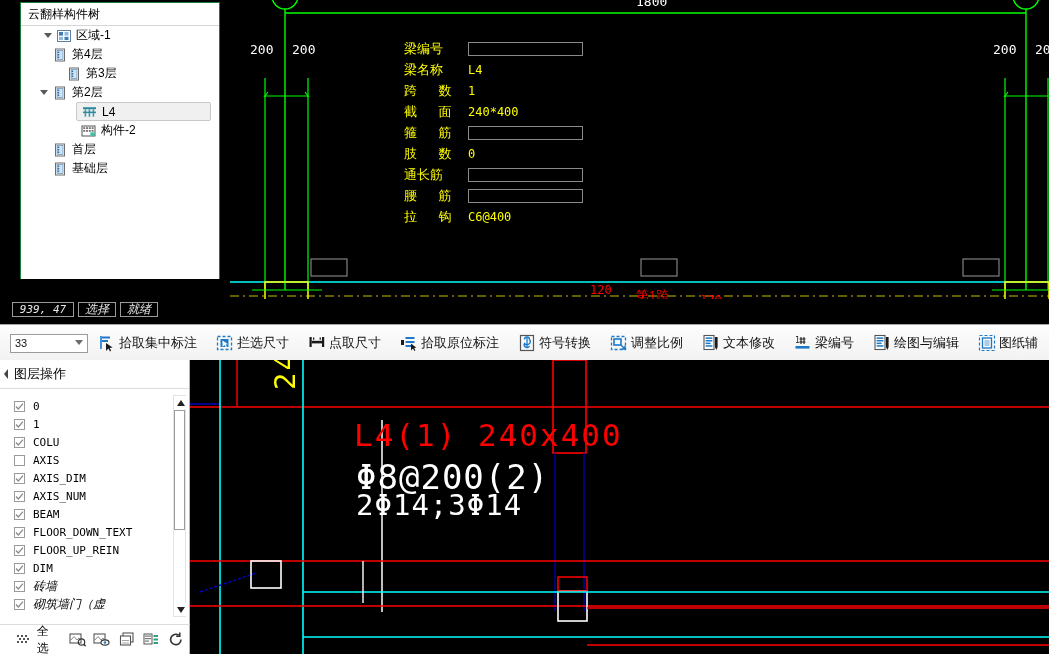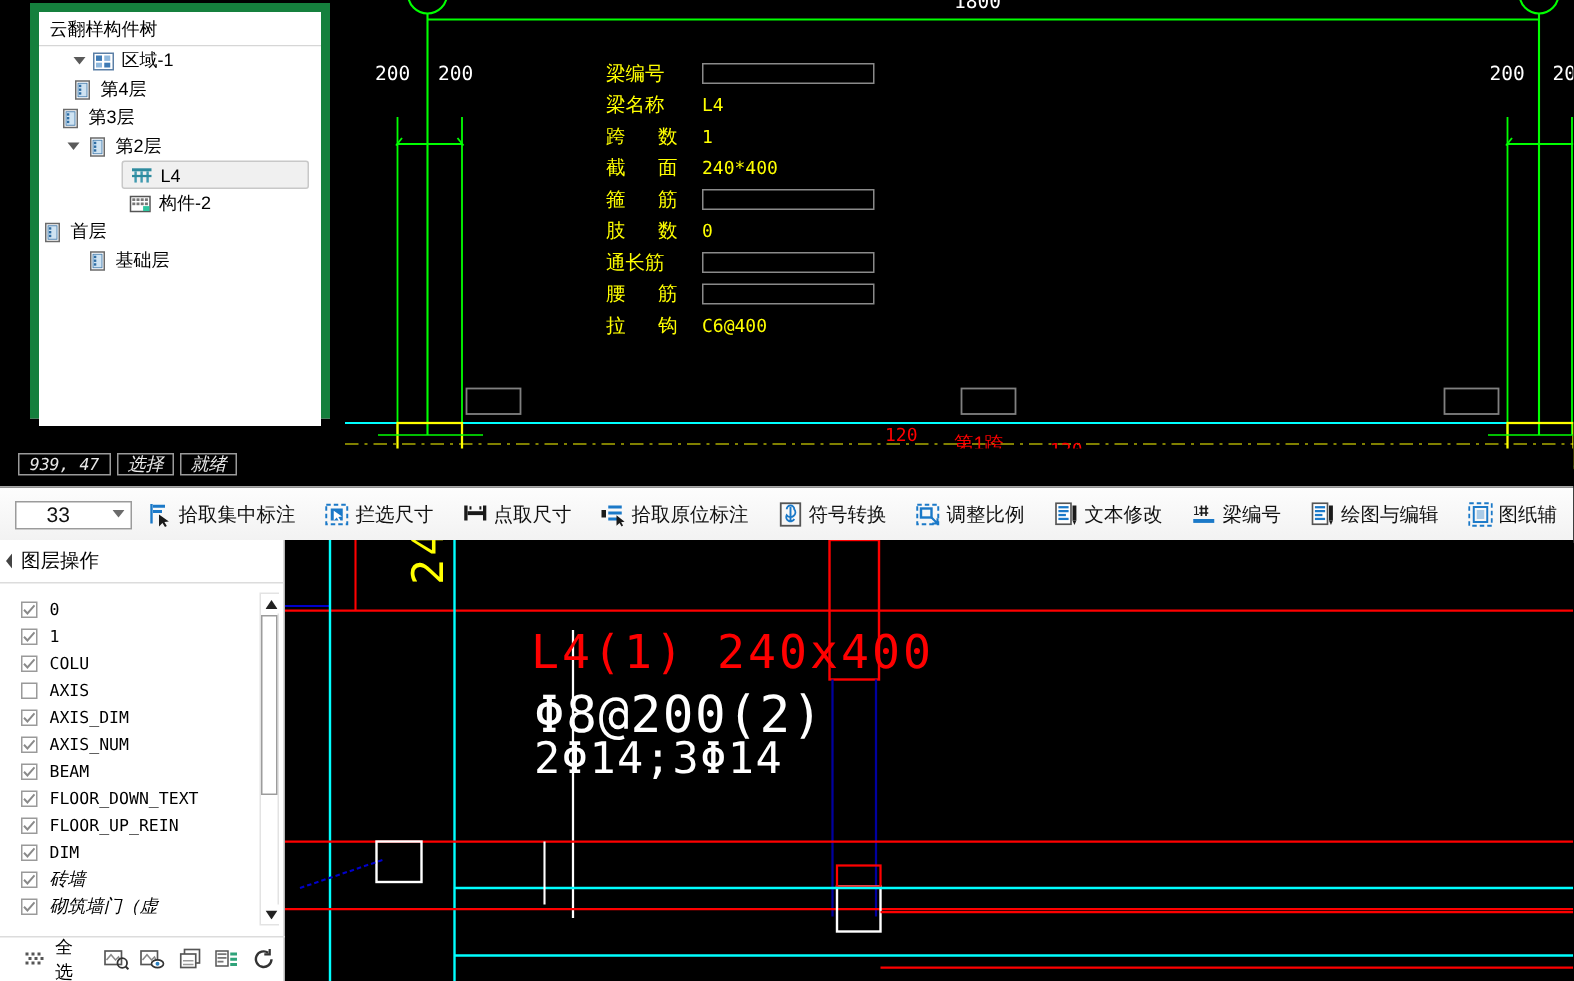--- a/index.html
+++ b/index.html
@@ -24,21 +24,21 @@
      letter-spacing:0px;white-space:nowrap;}
   .prop-label.sp{letter-spacing:9px;}
   .prop-val{color:#ffff00;font-family:"DejaVu Sans Mono","Liberation Mono",monospace;font-size:12px;
      white-space:nowrap;padding-left:2px;}
   .prop-box{width:115px;height:14px;border:1px solid #8a8a8a;background:#000;margin-left:2px;box-sizing:border-box;}
 
   .cadtxt{position:absolute;font-family:"DejaVu Sans Mono","Liberation Mono",monospace;white-space:nowrap;}
 
   
   #tree-panel{position:absolute;left:20px;top:2px;width:200px;height:277px;
-     background:#fff;border:6px solid #15803d;box-sizing:border-box;}
+     background:#fff;border:1px solid #15803d;box-sizing:border-box;}
   #tree-title{height:22px;line-height:22px;padding-left:7px;font-size:12px;color:#000;
      border-bottom:1px solid #d6d6d6;background:#fff;}
   #tree-body{position:relative;height:253px;overflow:hidden;background:#fff;}
   .tnode{display:flex;align-items:center;height:19px;font-size:12px;color:#000;white-space:nowrap;}
   .tnode .exp{width:14px;display:flex;align-items:center;justify-content:center;}
   .tnode .ico{width:17px;display:flex;align-items:center;justify-content:center;}
   .tnode .lbl{padding-left:4px;}
   .tnode.sel{background:#f0f0f0;border:1px solid #c8c8c8;border-radius:2px;margin-right:8px;height:17px;}
   .tri{width:0;height:0;border-left:4px solid transparent;border-right:4px solid transparent;
        border-top:5px solid #5a5a5a;}
@@ -49,21 +49,21 @@
   .stcell{height:15px;border:1px solid #9a9a9a;color:#e8e8e8;background:#000;
      font-family:"DejaVu Sans Mono","Liberation Mono",monospace;font-size:11px;
      display:flex;align-items:center;justify-content:center;padding:0 5px;margin-right:4px;box-sizing:border-box;}
 
   
   #ribbon{position:absolute;left:0;top:324px;width:1049px;height:36px;
      background:linear-gradient(#fdfdfd,#f2f2f2);border-top:1px solid #a6a6a6;border-bottom:1px solid #c9c9c9;
      display:flex;align-items:center;overflow:hidden;}
   #combo{margin-left:10px;width:78px;height:19px;border:1px solid #9b9b9b;background:#fff;
      display:flex;align-items:center;box-sizing:border-box;}
-  #combo .cv{flex:1;padding-left:4px;font-size:14px;color:#111;margin-left:16px;}
+  #combo .cv{flex:1;padding-left:4px;font-size:11px;color:#111;}
   #combo .carr{width:16px;display:flex;align-items:center;justify-content:center;}
   .tbtn{display:flex;align-items:center;height:34px;padding:0 9px;white-space:nowrap;cursor:default;text-align:center;}
   .tbtn .ti{width:19px;height:19px;display:flex;align-items:center;justify-content:center;margin-right:3px;}
   .tbtn .tl{font-size:13px;color:#111;}
 
   
   #layer-panel{position:absolute;left:0;top:360px;width:190px;height:294px;background:#fff;
      border-right:1px solid #b5b5b5;box-sizing:border-box;}
   #lp-head{height:28px;display:flex;align-items:center;border-bottom:1px solid #dcdcdc;}
   #lp-head .collapse{width:12px;display:flex;align-items:center;justify-content:center;}
@@ -189,34 +189,34 @@
                 <rect x="0.5" y="1.5" width="13" height="11" fill="#fff" stroke="#5b7fa6"></rect>
                 <rect x="2" y="3" width="4" height="3.6" fill="#3f7bb5"></rect>
                 <rect x="7.5" y="3" width="4" height="3.6" fill="#8fb8dd"></rect>
                 <rect x="2" y="7.8" width="4" height="3.2" fill="#8fb8dd"></rect>
                 <rect x="7.5" y="7.8" width="4" height="3.2" fill="#3f7bb5"></rect>
               </svg>
           </span>
           <span class="lbl">区域-1</span>
         </div>
 
-        <div class="tnode" style="padding-left:20px;">
+        <div class="tnode" style="padding-left:30px;">
           <span class="ico">
             <svg width="14" height="14" viewBox="0 0 14 14">
                 <rect x="2.5" y="1" width="9" height="12" fill="#fff" stroke="#6b6b6b"></rect>
                 <rect x="4" y="2.5" width="6" height="9" fill="#cfe3f2" stroke="#4a7fae" stroke-width="0.6"></rect>
                 <rect x="4.6" y="3.5" width="1.6" height="1.6" fill="#2e6da4"></rect>
                 <rect x="4.6" y="6" width="1.6" height="1.6" fill="#2e6da4"></rect>
                 <rect x="4.6" y="8.5" width="1.6" height="1.6" fill="#2e6da4"></rect>
               </svg>
           </span>
           <span class="lbl">第4层</span>
         </div>
 
-        <div class="tnode" style="padding-left:12px;">
+        <div class="tnode" style="padding-left:12px;margin-left:32px;">
           <span class="ico">
             <svg width="14" height="14" viewBox="0 0 14 14">
                 <rect x="2.5" y="1" width="9" height="12" fill="#fff" stroke="#6b6b6b"></rect>
                 <rect x="4" y="2.5" width="6" height="9" fill="#cfe3f2" stroke="#4a7fae" stroke-width="0.6"></rect>
                 <rect x="4.6" y="3.5" width="1.6" height="1.6" fill="#2e6da4"></rect>
                 <rect x="4.6" y="6" width="1.6" height="1.6" fill="#2e6da4"></rect>
                 <rect x="4.6" y="8.5" width="1.6" height="1.6" fill="#2e6da4"></rect>
               </svg>
           </span>
           <span class="lbl">第3层</span>
@@ -264,21 +264,21 @@
                   <rect x="5" y="6" width="2" height="1.8"></rect>
                   <rect x="7.8" y="6" width="2" height="1.8"></rect>
                   <rect x="10.6" y="6" width="2" height="1.8"></rect>
                 </g>
                 <rect x="9.4" y="8.4" width="4.2" height="3.3" fill="#2fc6a0"></rect>
               </svg>
           </span>
           <span class="lbl">构件-2</span>
         </div>
 
-        <div class="tnode" style="">
+        <div class="tnode" style="padding-left:30px;">
           <span class="ico">
             <svg width="14" height="14" viewBox="0 0 14 14">
                 <rect x="2.5" y="1" width="9" height="12" fill="#fff" stroke="#6b6b6b"></rect>
                 <rect x="4" y="2.5" width="6" height="9" fill="#cfe3f2" stroke="#4a7fae" stroke-width="0.6"></rect>
                 <rect x="4.6" y="3.5" width="1.6" height="1.6" fill="#2e6da4"></rect>
                 <rect x="4.6" y="6" width="1.6" height="1.6" fill="#2e6da4"></rect>
                 <rect x="4.6" y="8.5" width="1.6" height="1.6" fill="#2e6da4"></rect>
               </svg>
           </span>
           <span class="lbl">首层</span>

